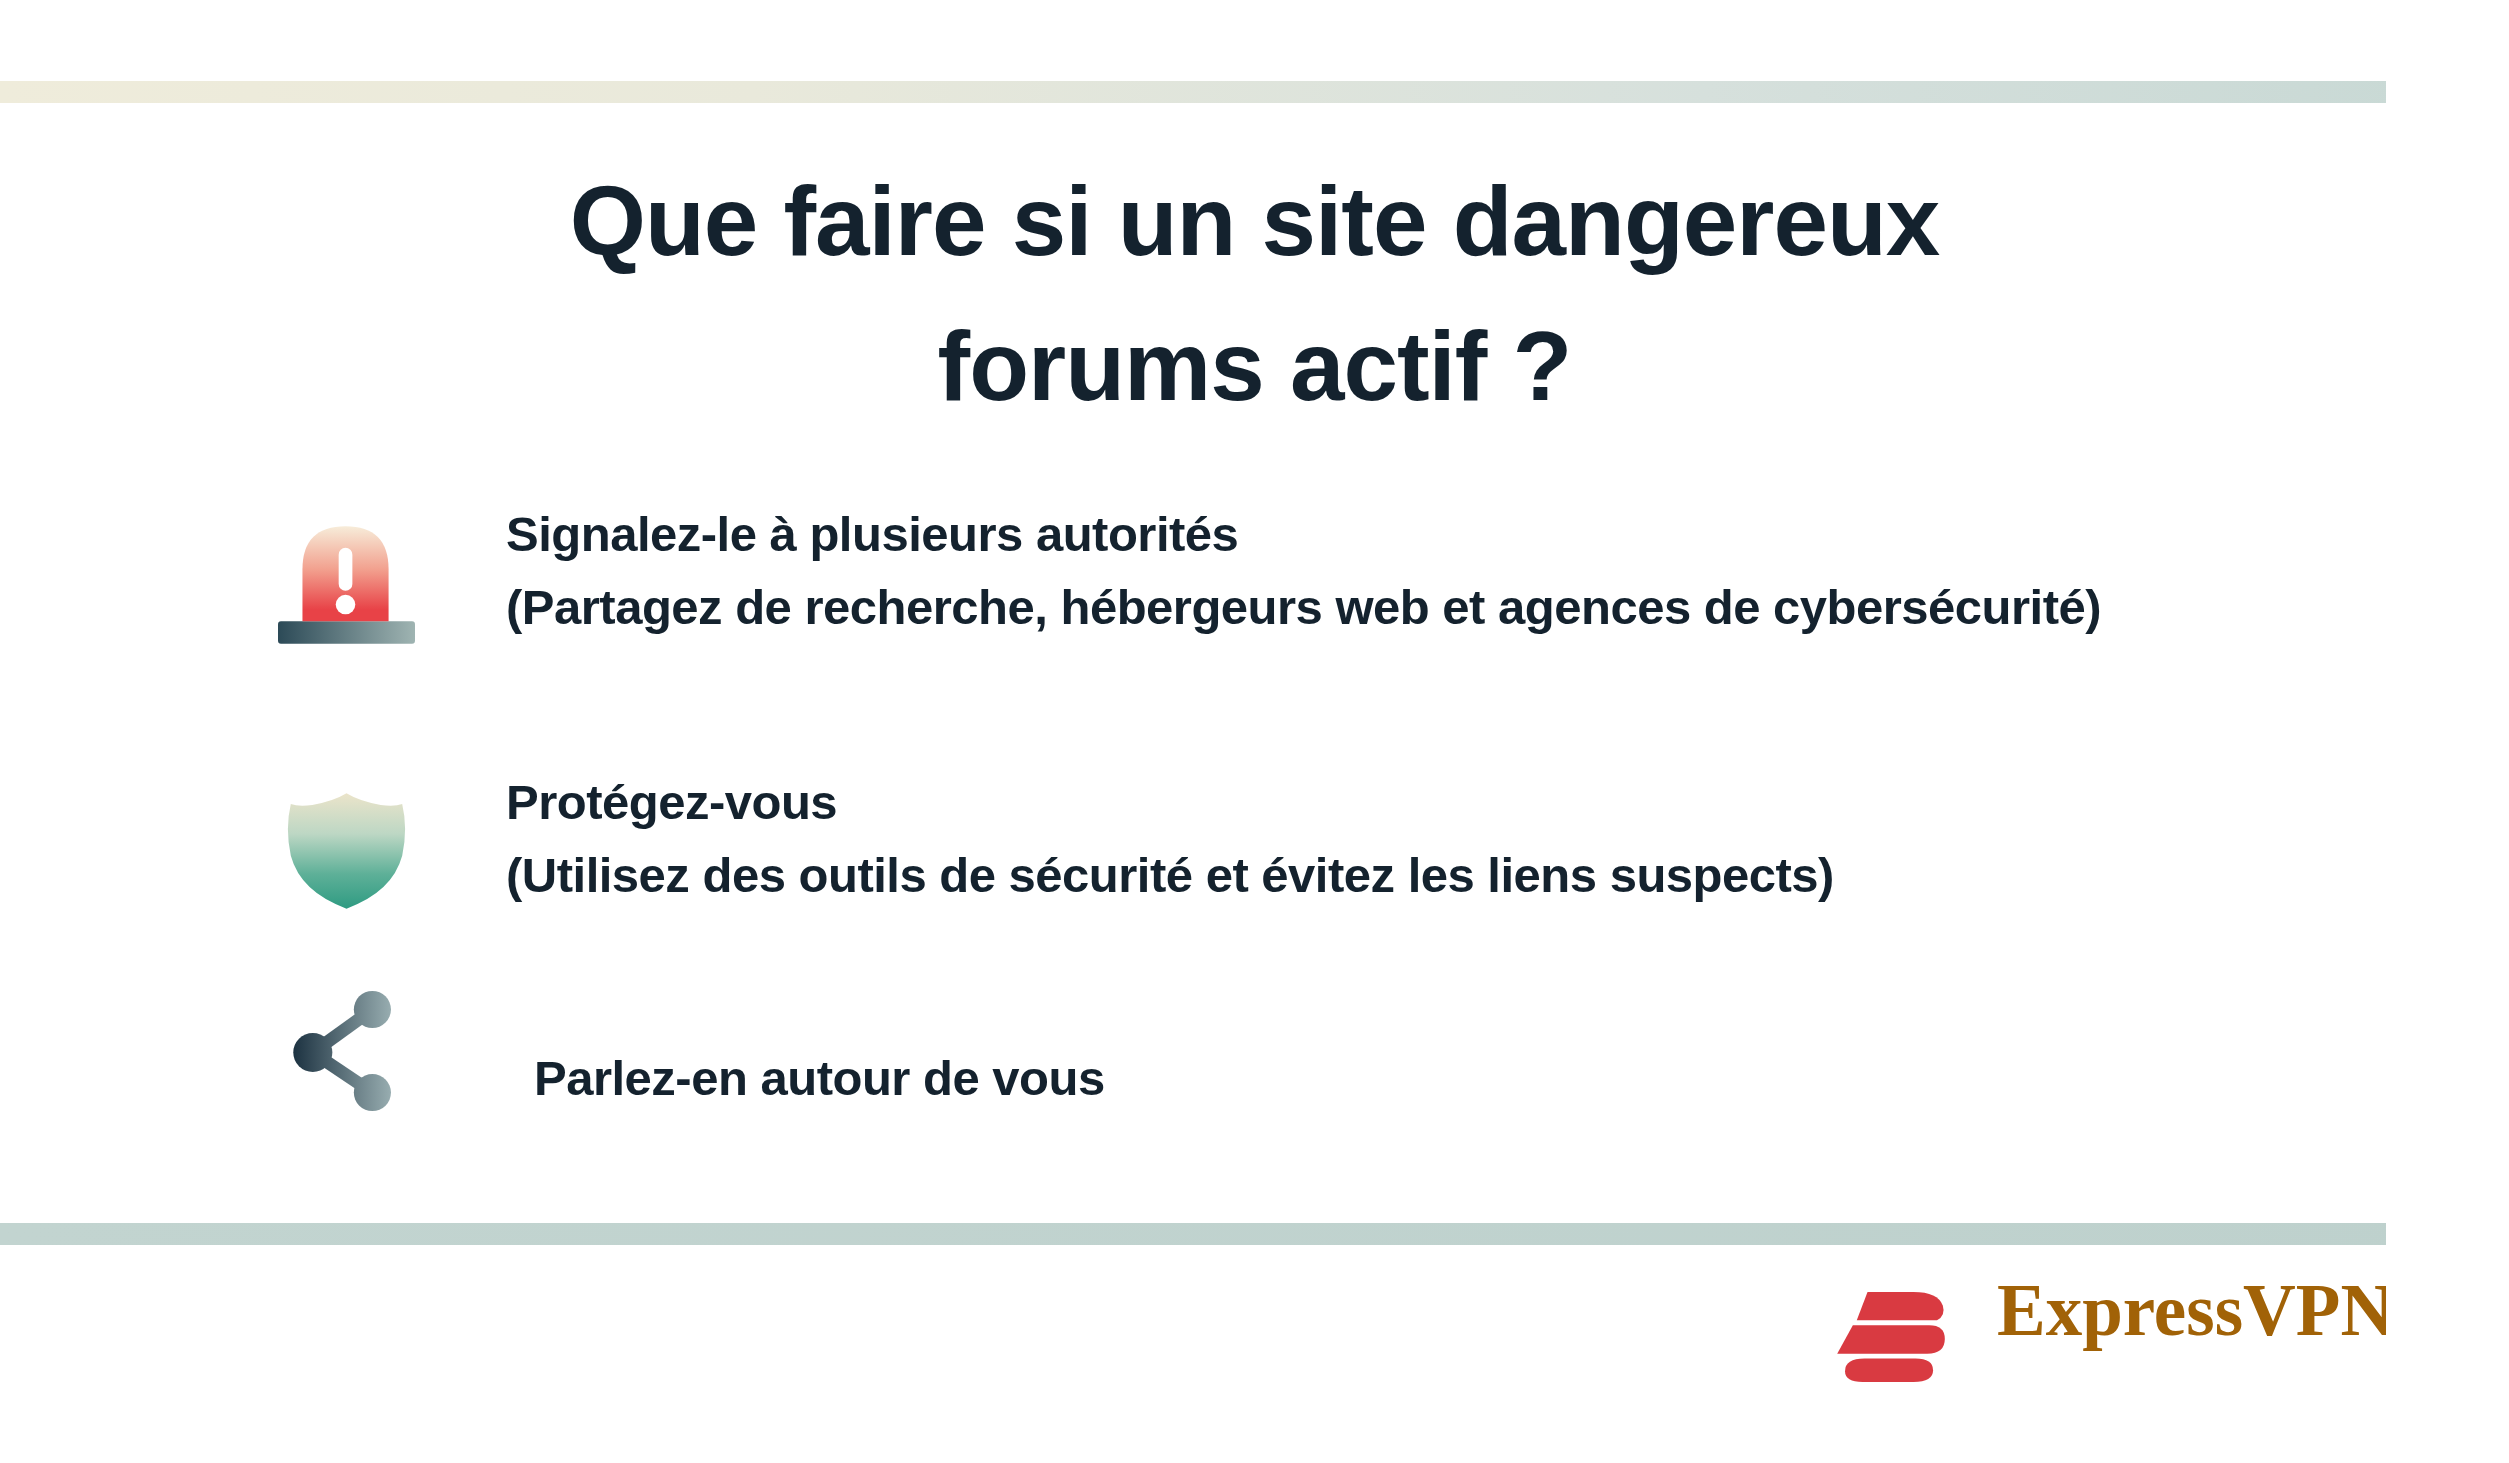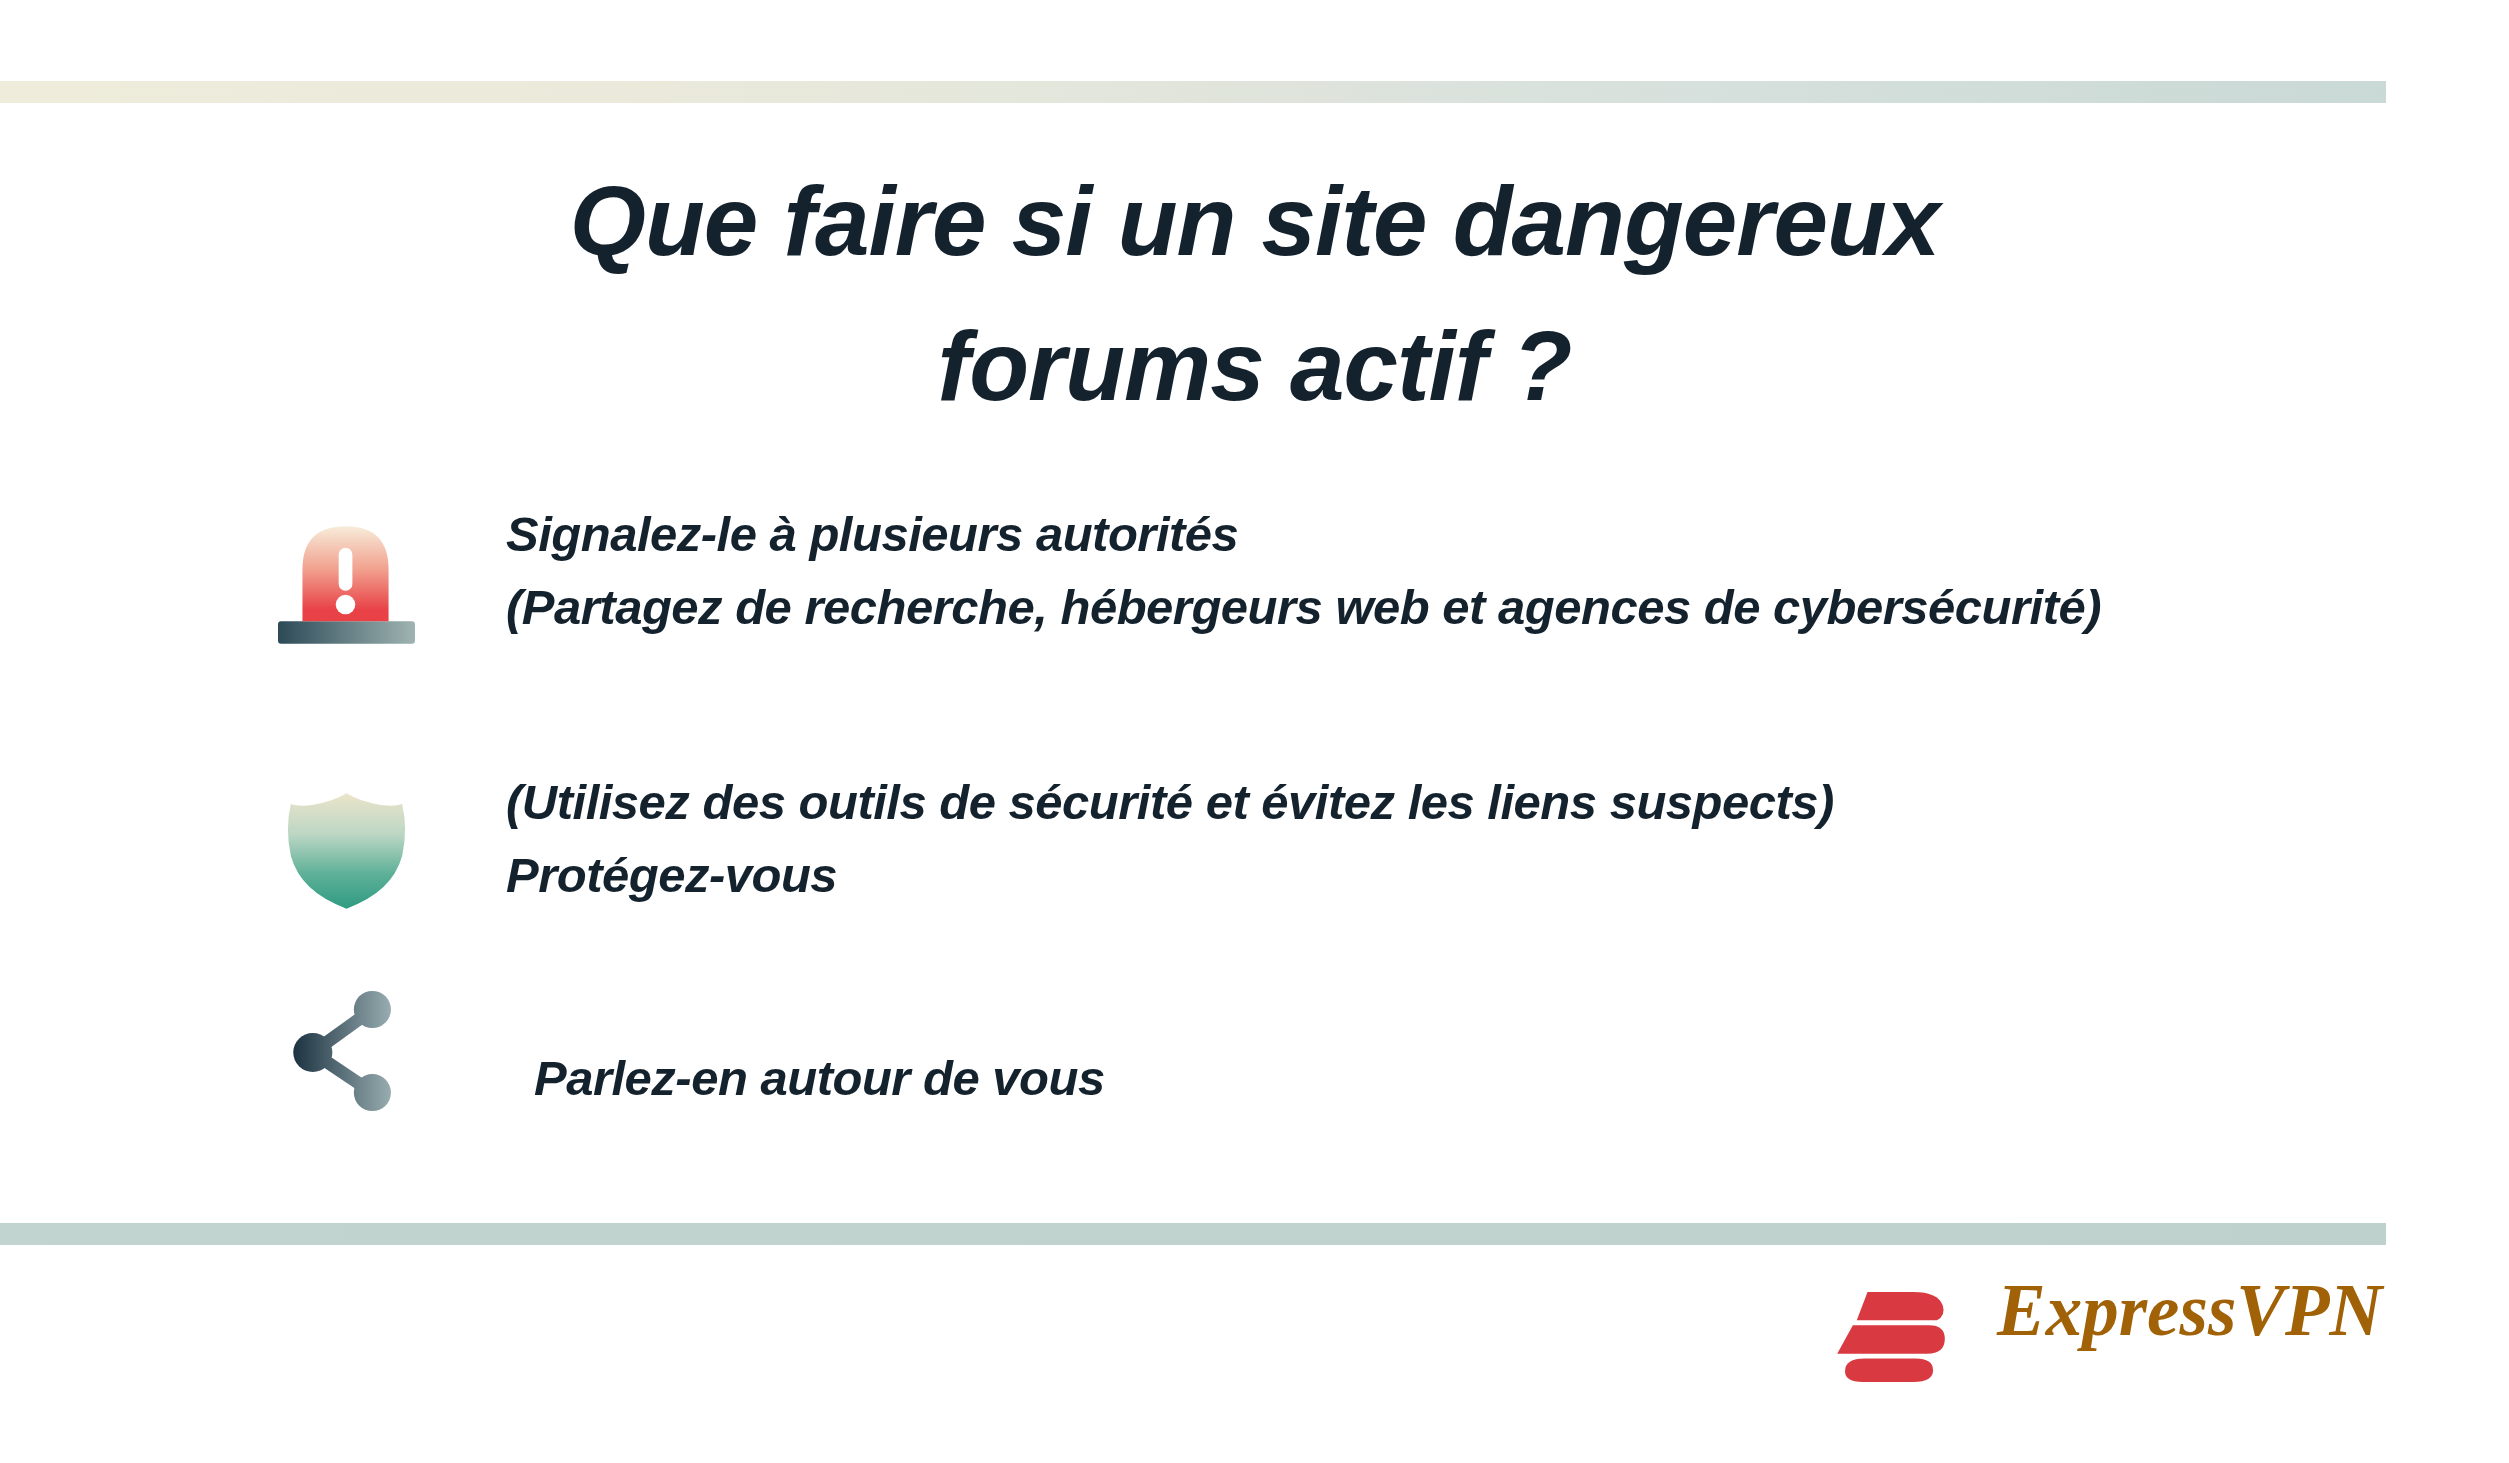--- a/index.html
+++ b/index.html
@@ -4,21 +4,20 @@
 <style>
   html, body { margin: 0; padding: 0; background: #ffffff; }
   .page {
     position: relative;
     width: 2386px;
     height: 1463px;
     background: #ffffff;
     overflow: hidden;
     font-family: "Liberation Sans", sans-serif;
     color: #14222e;
-    font-style: italic;
   }
   .band-top {
     position: absolute; left: 0; top: 81px; width: 2509px; height: 21.6px;
     background: linear-gradient(90deg, #efecdb 0%, #e9e9db 30%, #d6e0dc 68%, #c7d8d4 100%);
   }
   .band-bottom {
     position: absolute; left: 0; top: 1223px; width: 2509px; height: 21.6px;
     background: linear-gradient(90deg, #c2d4d0 0%, #bed1cd 100%);
   }
   .title {
@@ -100,22 +99,22 @@
             <stop offset="0%" stop-color="#ebe4ca"></stop>
             <stop offset="35%" stop-color="#bdd7c4"></stop>
             <stop offset="70%" stop-color="#5eb098"></stop>
             <stop offset="100%" stop-color="#2f9b82"></stop>
           </linearGradient>
         </defs>
         <path d="M65 4 Q78 12 100 16 Q114 18 122 15 Q128 40 122 68 Q112 105 65 122 Q18 105 8 68 Q2 40 8 15 Q16 18 30 16 Q52 12 65 4 Z" fill="url(#shieldGrad)"></path>
       </svg>
     </div>
     <div class="text-box">
+      <div>Protégez-vous</div>
       <div>(Utilisez des outils de sécurité et évitez les liens suspects)</div>
-      <div>Protégez-vous</div>
     </div>
   </div>
 
   <div class="item" id="item-share">
     <div class="icon-box">
       <svg width="110" height="127" viewBox="0 0 112 130" aria-hidden="true">
         <defs>
           <linearGradient id="shareGrad" x1="0" y1="0" x2="112" y2="0" gradientUnits="userSpaceOnUse">
             <stop offset="0%" stop-color="#1b3140"></stop>
             <stop offset="100%" stop-color="#a5babc"></stop>

